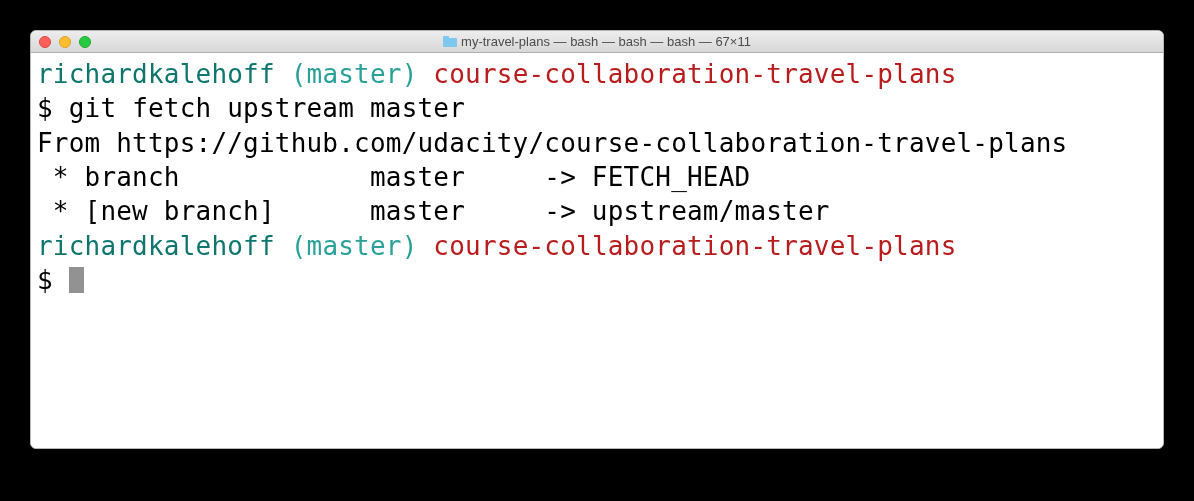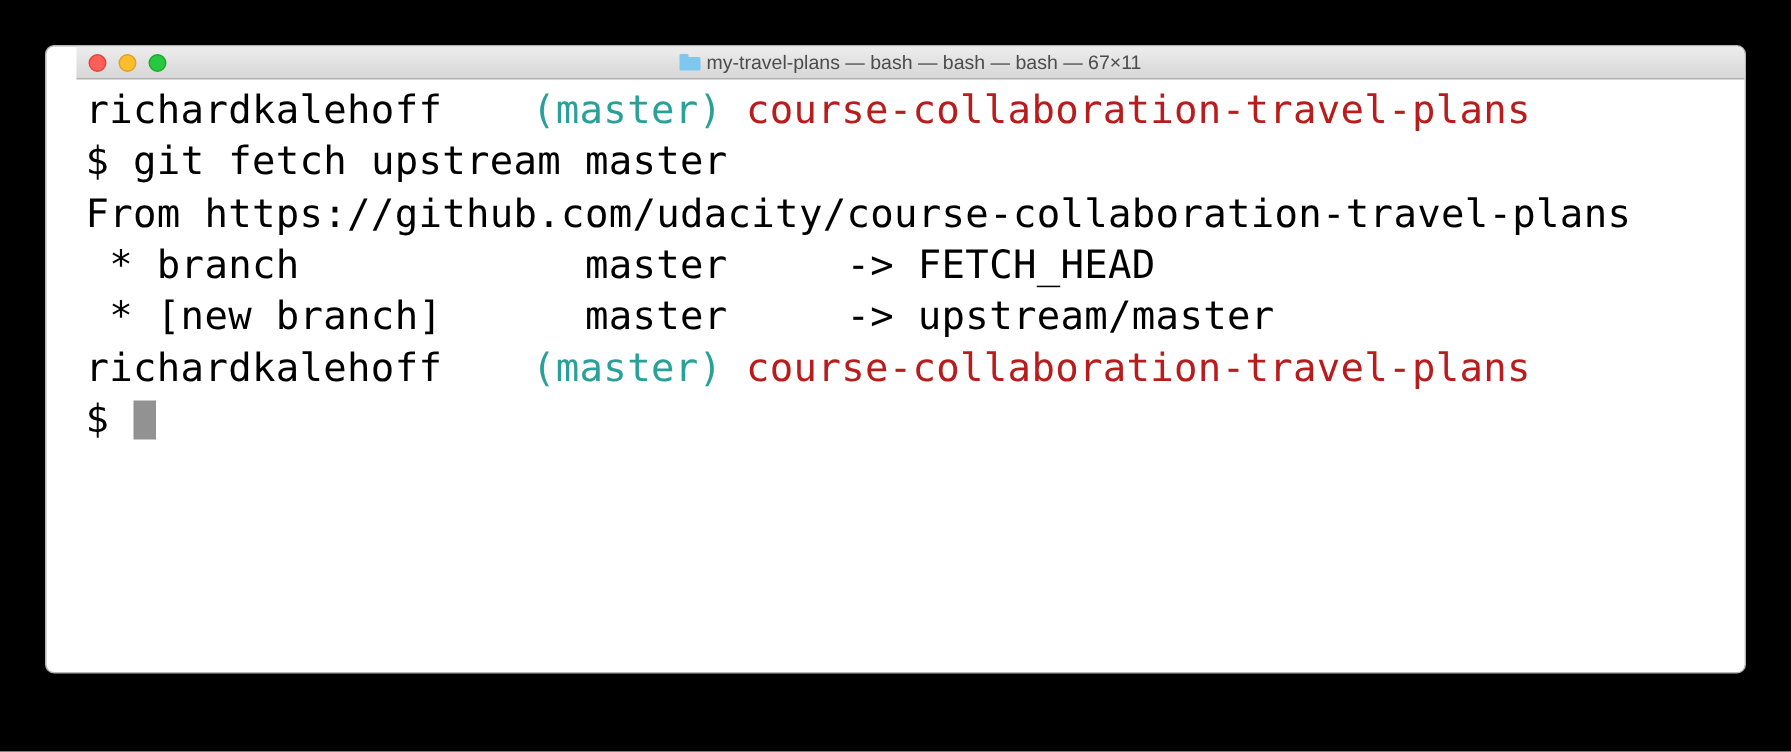--- a/index.html
+++ b/index.html
@@ -11,21 +11,20 @@
       padding: 30px 0;
       font-family: "Menlo", "Monaco", "Consolas", monospace;
     }
     .window {
       width: 1134px;
       background: #fff;
       border-radius: 6px;
       box-shadow: 0 20px 60px rgba(0,0,0,0.5);
       overflow: hidden;
       border: 1px solid #b5b5b5;
-      padding-left: 20px;
     }
     .titlebar {
       height: 22px;
       background: linear-gradient(to bottom, #ededed, #d7d7d7);
       border-bottom: 1px solid #b1b1b1;
       display: flex;
       align-items: center;
       position: relative;
     }
     .traffic-lights {
@@ -80,22 +79,22 @@
     .terminal-body {
       background: #fff;
       padding: 4px 6px 6px 6px;
       font-size: 26px;
       line-height: 1.32;
       white-space: pre;
       color: #000;
       min-height: 395px;
       letter-spacing: 0.2px;
     }
-    .user   { color: #000000; text-align: right; }
-    .branch { color: #2aa198; margin-left: 44px; }
+    .user   { color: #0f766e; text-align: right; }
+    .branch { color: #2aa198; }
     .dir    { color: #b91c1c; }
     .prompt { color: #000; }
     .cursor-block {
       display: inline-block;
       width: 15px;
       height: 26px;
       background: #929292;
       vertical-align: text-bottom;
       margin-bottom: 2px;
     }

